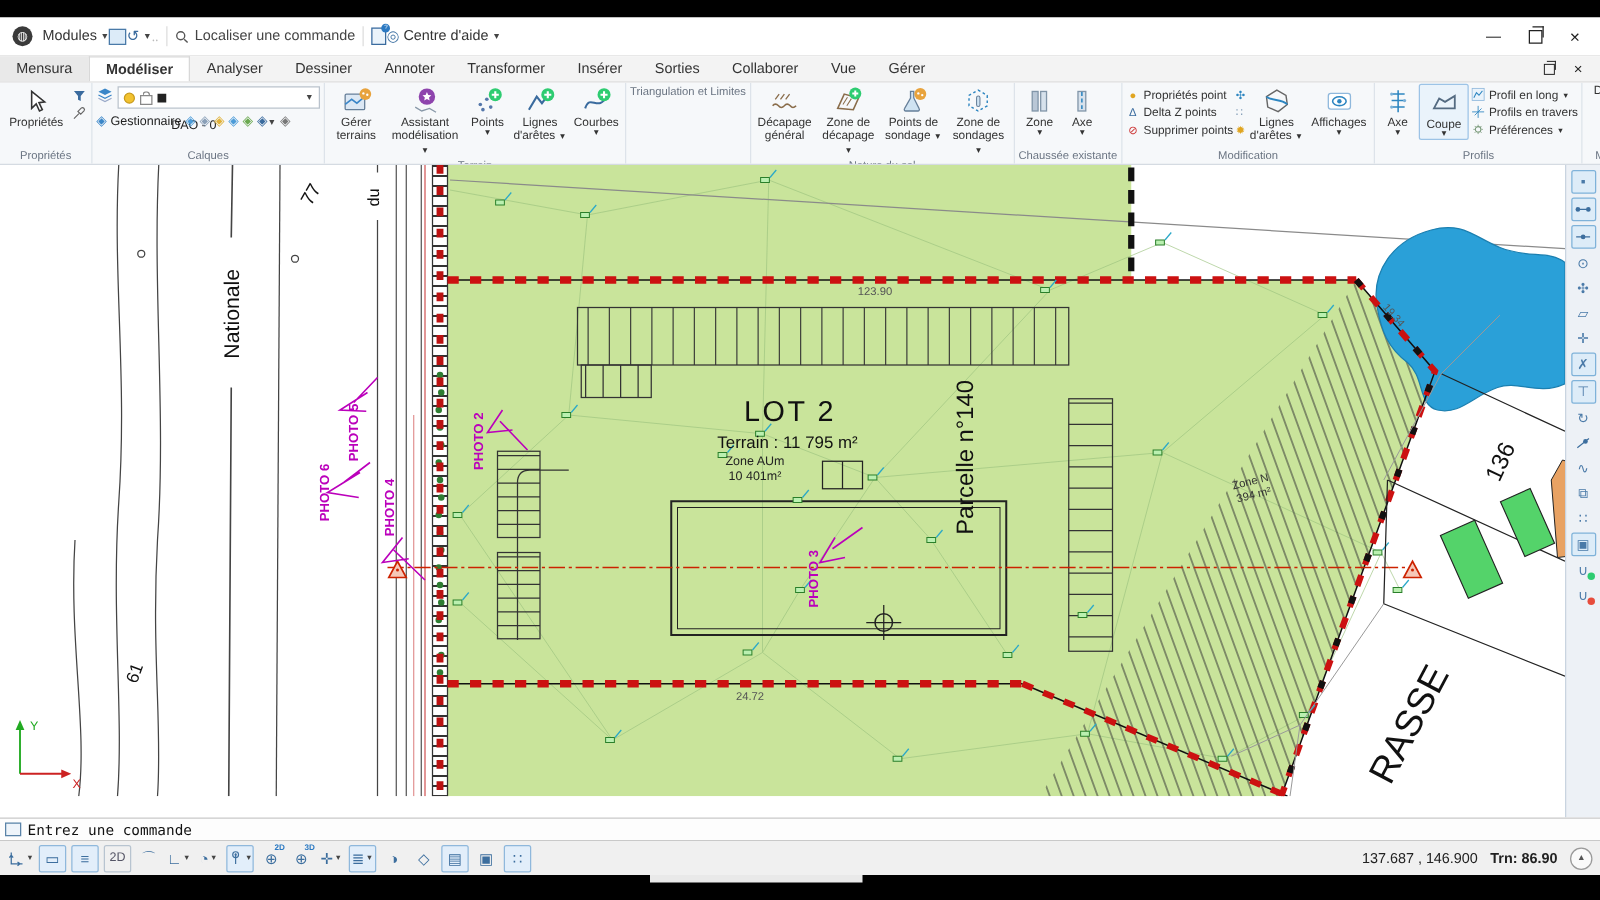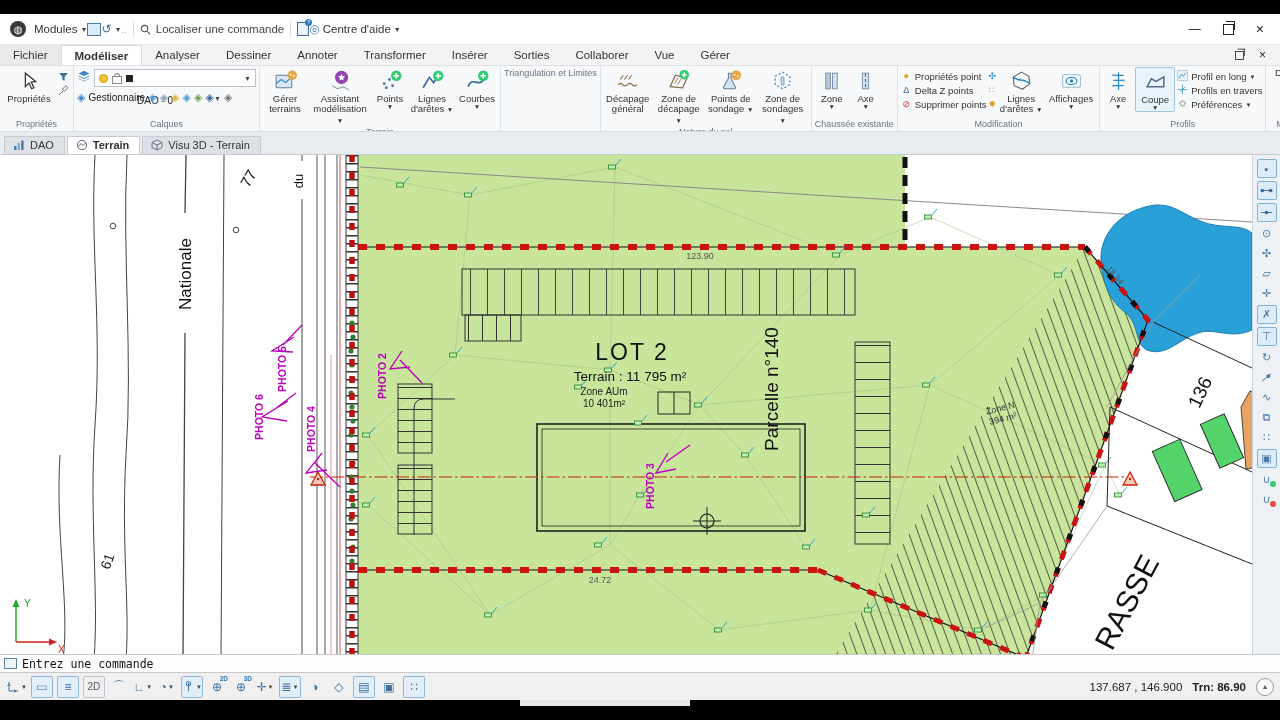--- a/index.html
+++ b/index.html
@@ -127,21 +127,21 @@
           </span>
       </div>
       <div class="wincontrols">
         <span>—</span>
         <span class="restore-glyph"></span>
         <span style="font-size:14px;">×</span>
       </div>
     </div>
 
     <div class="menubar">
-      <span class="mtab first">Fichier</span>
+      <span class="mtab first">Mensura</span>
       <span class="mtab active">Modéliser</span>
       <span class="mtab">Analyser</span>
       <span class="mtab">Dessiner</span>
       <span class="mtab">Annoter</span>
       <span class="mtab">Transformer</span>
       <span class="mtab">Insérer</span>
       <span class="mtab">Sorties</span>
       <span class="mtab">Collaborer</span>
       <span class="mtab">Vue</span>
       <span class="mtab">Gérer</span>
@@ -450,43 +450,20 @@
           <div class="rbtn" style="width:46px">
 
             <span class="rlb">Distance</span>
           </div>
 
         </div>
         <div class="rfoot">Mesures</div>
       </div>
     </div>
 
-    <div class="doctabs">
-      <span class="dtab">
-        <svg viewBox="0 0 12 12">
-            <rect x="1" y="7" width="2.4" height="4" fill="#4a7aa8"></rect>
-            <rect x="4.6" y="4" width="2.4" height="7" fill="#7ab0d8"></rect>
-            <rect x="8.2" y="1.5" width="2.4" height="9.5" fill="#4a7aa8"></rect>
-          </svg>
-        <span>DAO</span>
-      </span>
-      <span class="dtab active">
-        <svg viewBox="0 0 12 12">
-            <circle cx="6" cy="6" r="4.6" fill="none" stroke="#667" stroke-width="1"></circle>
-            <path d="M2.5 7.5 L5 4.5 L7 6.5 L9.5 4" fill="none" stroke="#667" stroke-width="1"></path>
-          </svg>
-        <span>Terrain</span>
-      </span>
-      <span class="dtab">
-        <svg viewBox="0 0 12 12">
-            <path d="M6 1 L11 3.5 V8.5 L6 11 L1 8.5 V3.5 Z M1 3.5 L6 6 L11 3.5 M6 6 V11" fill="none" stroke="#667" stroke-width=".9"></path>
-          </svg>
-        <span>Visu 3D - Terrain</span>
-      </span>
-    </div>
 
     <div class="workspace">
       <div class="canvas-wrap">
       <svg class="canvas" width="1252" height="505" viewBox="0 0 1252 505">
         <defs>
           <pattern id="hz" width="9" height="9" patternUnits="userSpaceOnUse" patternTransform="rotate(-20)">
             <line x1="4.5" y1="0" x2="4.5" y2="9" stroke="#333" stroke-width="0.9"></line>
           </pattern>
           <g id="mk">
             <rect x="-3.5" y="-2" width="7" height="4" fill="#baf0b0" stroke="#2a7f2a" stroke-width="0.8"></rect>

